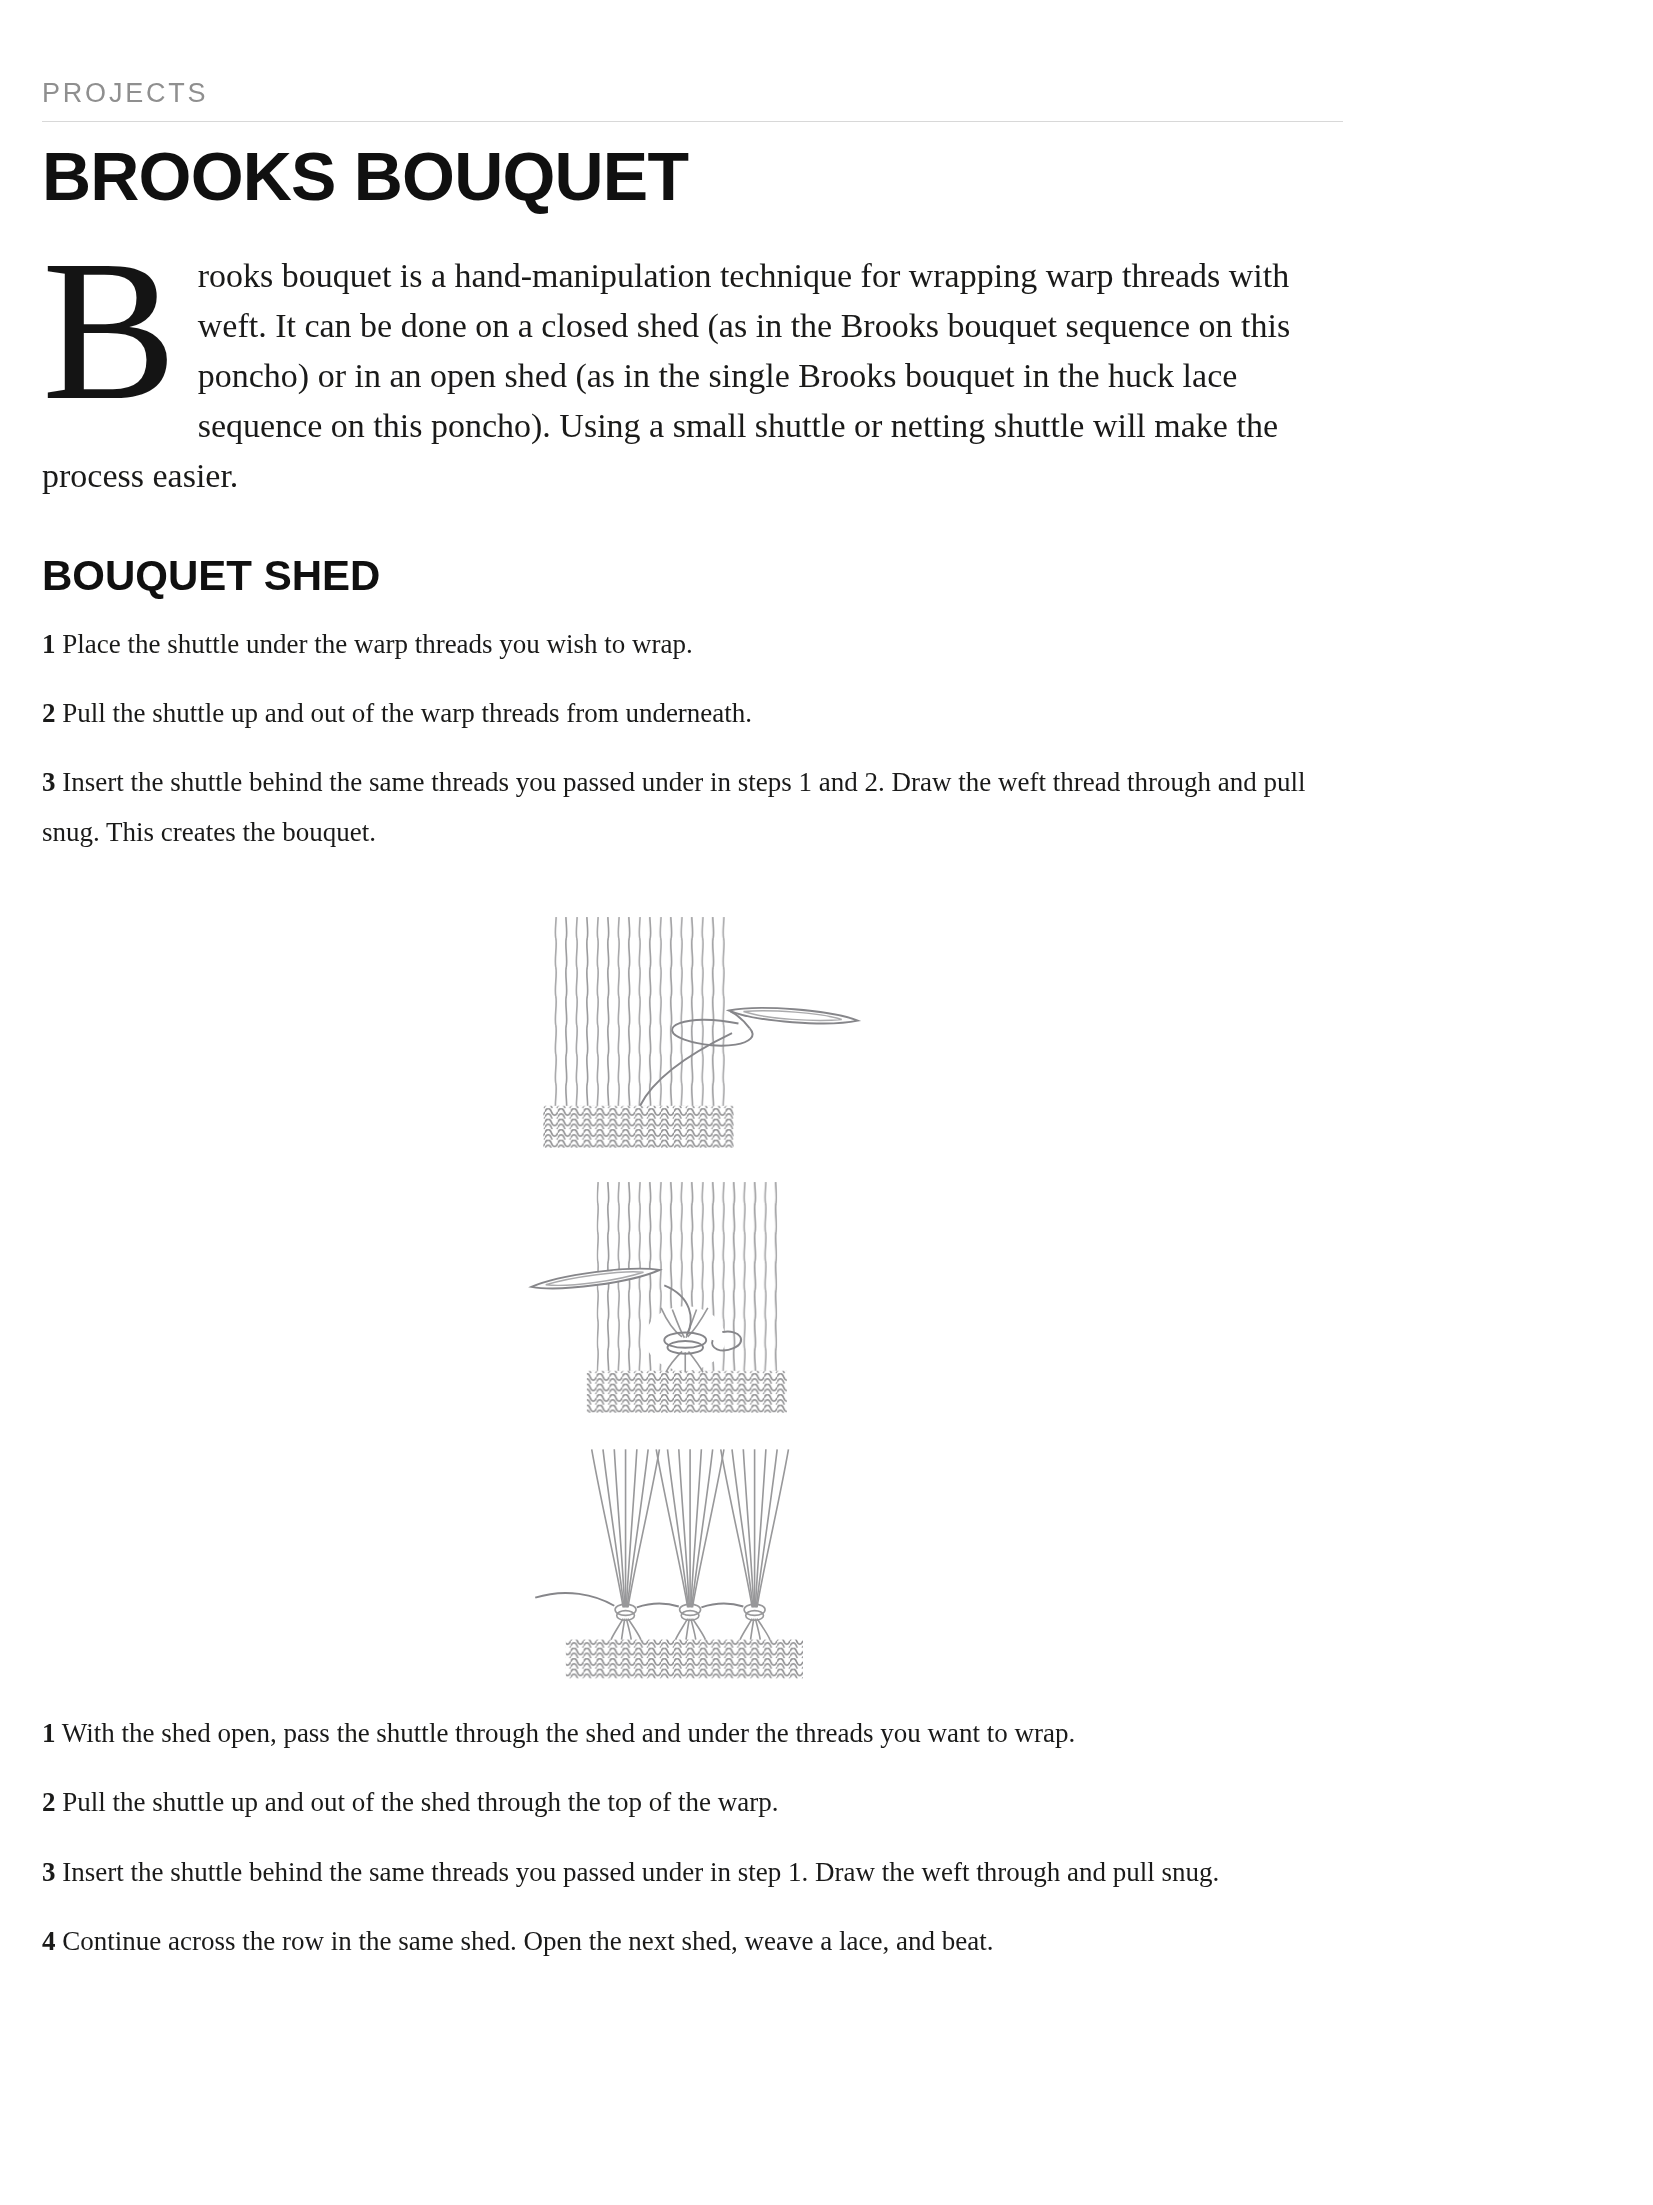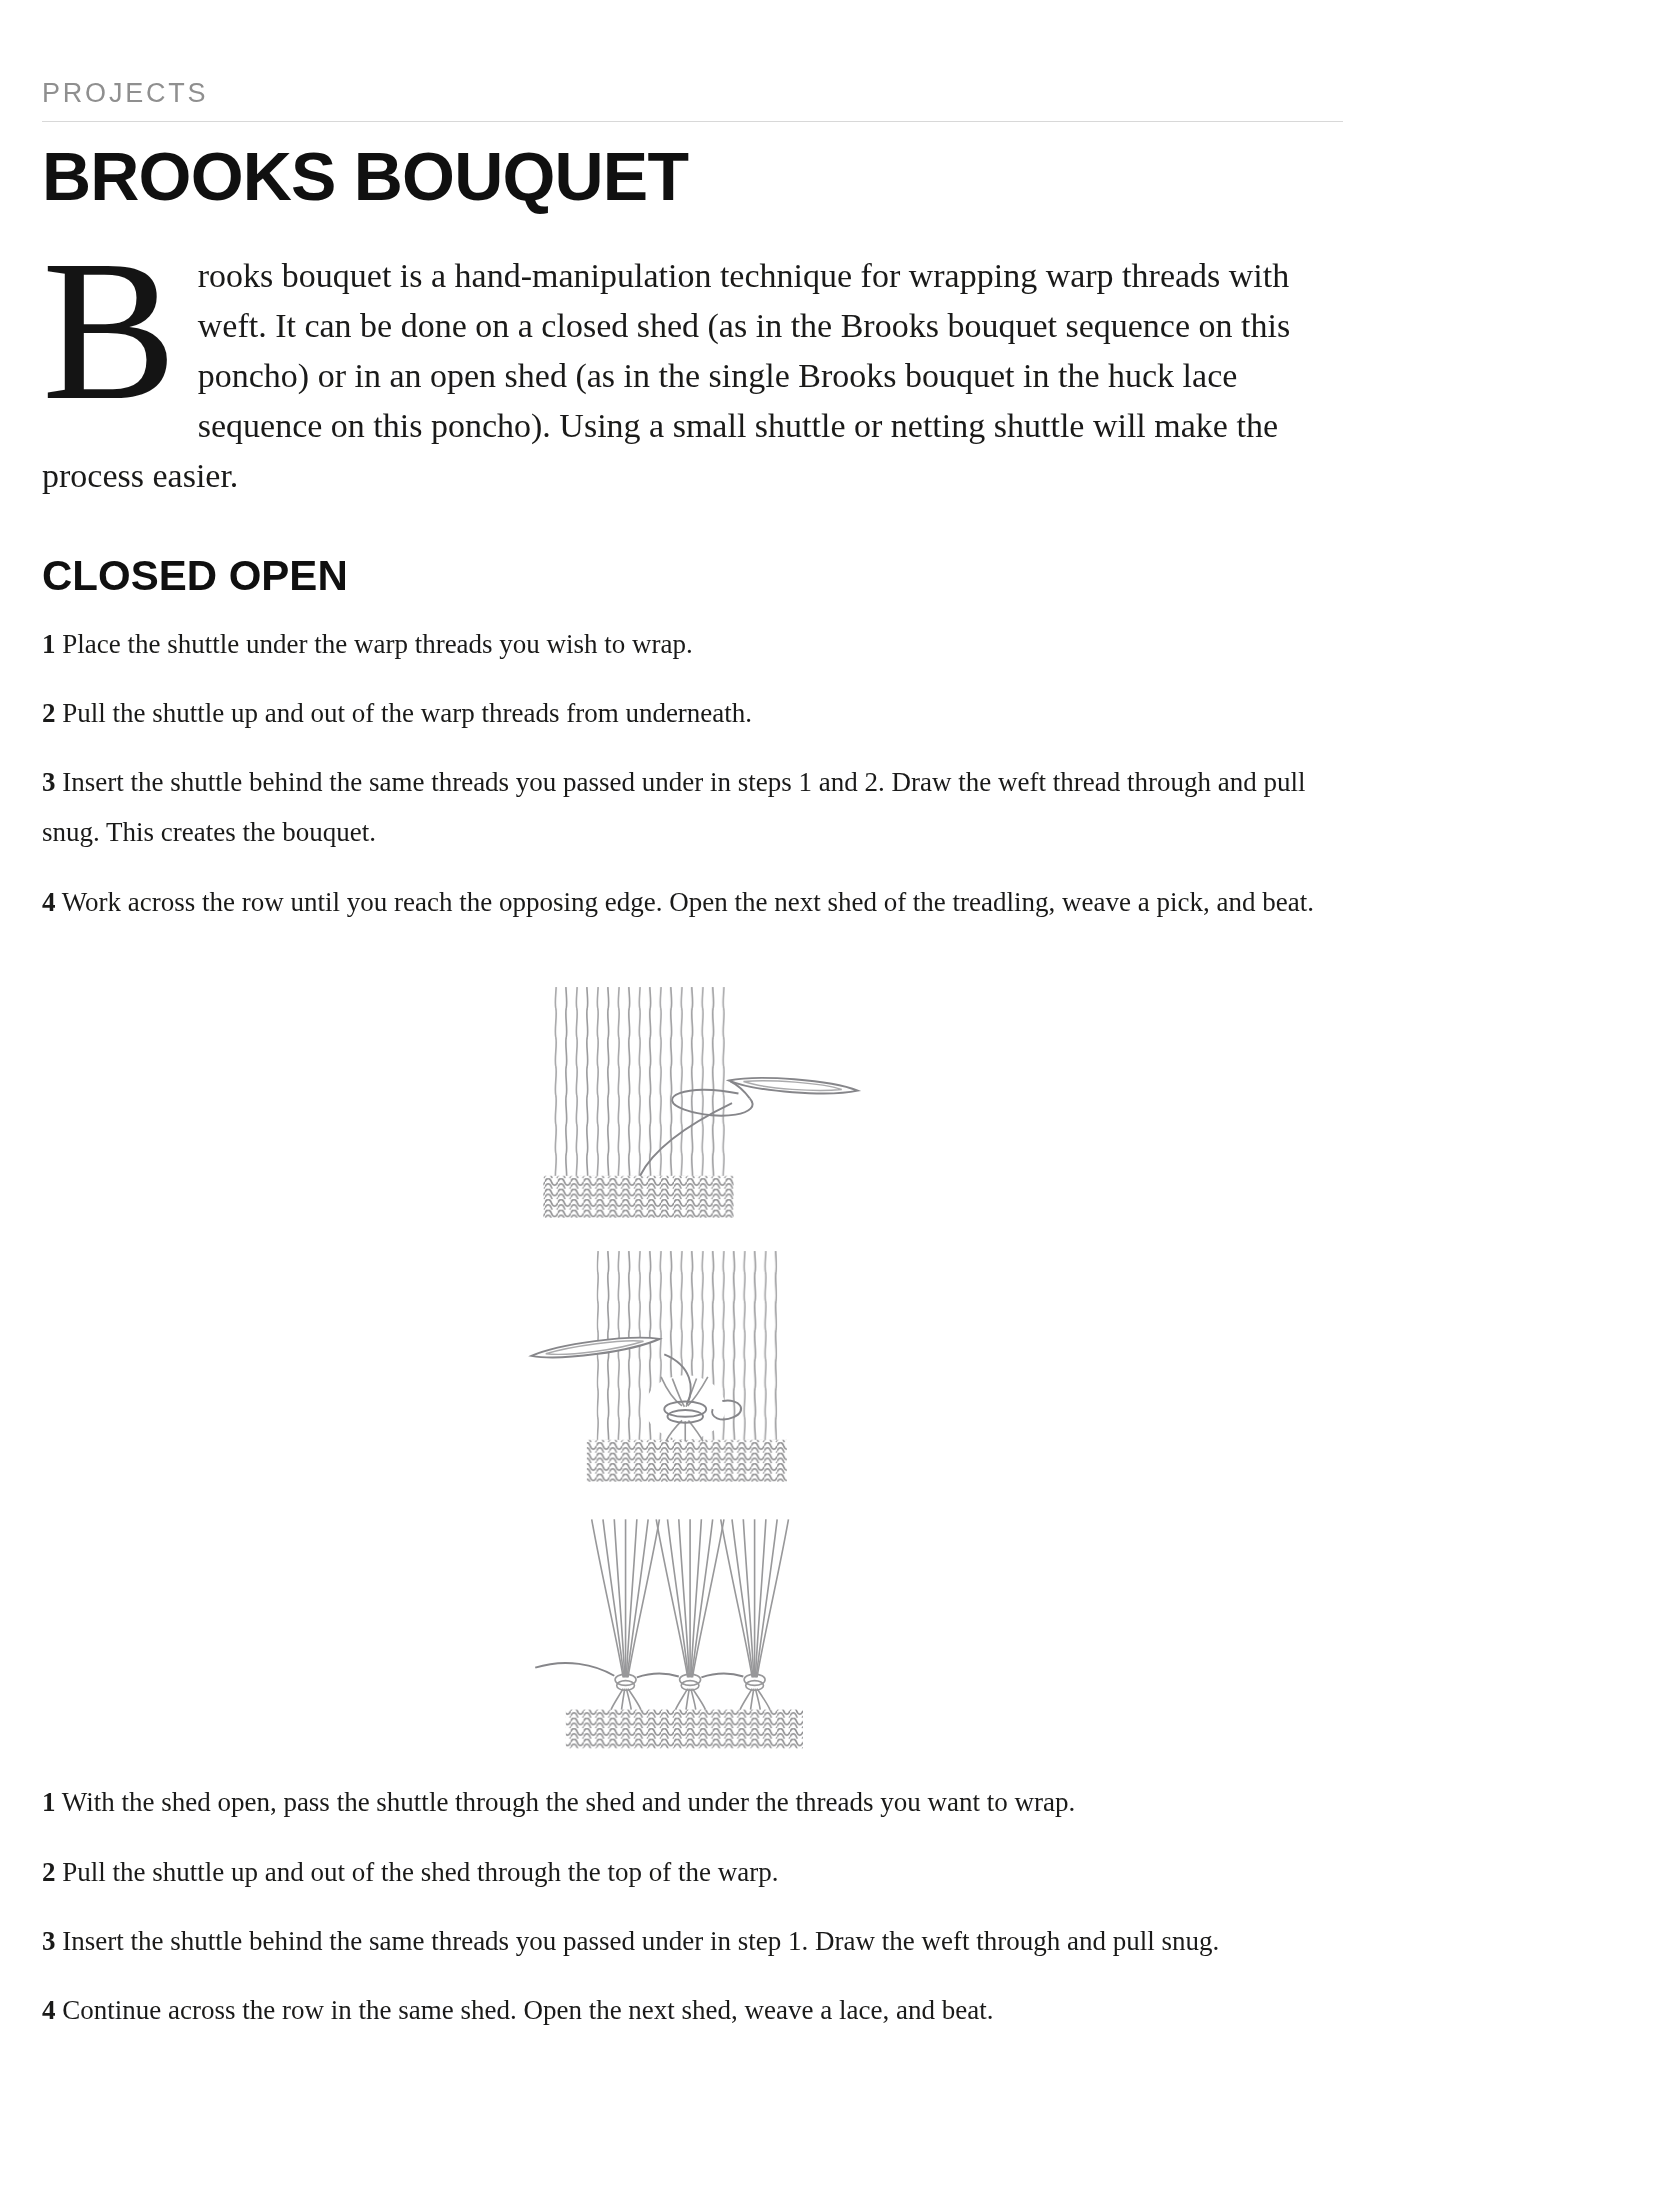--- a/index.html
+++ b/index.html
@@ -47,26 +47,25 @@
 
   <header>
     <div class="kicker">PROJECTS</div>
     <hr class="rule">
   </header>
 
   <h1 class="title">BROOKS BOUQUET</h1>
 
   <p class="intro"><span class="dropcap">B</span><span>rooks bouquet is a hand-manipulation technique for wrapping warp threads with weft. It can be done on a closed shed (as in the Brooks bouquet sequence on this poncho) or in an open shed (as in the single Brooks bouquet in the huck lace sequence on this poncho). Using a small shuttle or netting shuttle will make the process easier.</span></p>
 
-  <h2 class="sec-heading">CLOSED OPEN</h2>
+  <h2 class="sec-heading">BOUQUET SHED</h2>
 
   <p class="step"><span class="num">1</span> <span>Place the shuttle under the warp threads you wish to wrap.</span></p>
   <p class="step"><span class="num">2</span> <span>Pull the shuttle up and out of the warp threads from underneath.</span></p>
   <p class="step"><span class="num">3</span> <span>Insert the shuttle behind the same threads you passed under in steps 1 and 2. Draw the weft thread through and pull snug. This creates the bouquet.</span></p>
-  <p class="step"><span class="num">4</span> <span>Work across the row until you reach the opposing edge. Open the next shed of the treadling, weave a pick, and beat.</span></p>
 
   <div class="figures">
 
     <figure>
       <svg width="347" height="250" viewBox="0 0 430 310">
         <defs>
           <pattern id="p1w" width="26" height="36" patternUnits="userSpaceOnUse">
             <path d="M6.5,0 C4.5,9 8.5,27 6.5,36" fill="none" stroke="#9a9a9c" stroke-width="2"></path>
             <path d="M19.5,0 C21.5,9 17.5,27 19.5,36" fill="none" stroke="#a6a6a8" stroke-width="2"></path>
           </pattern>

